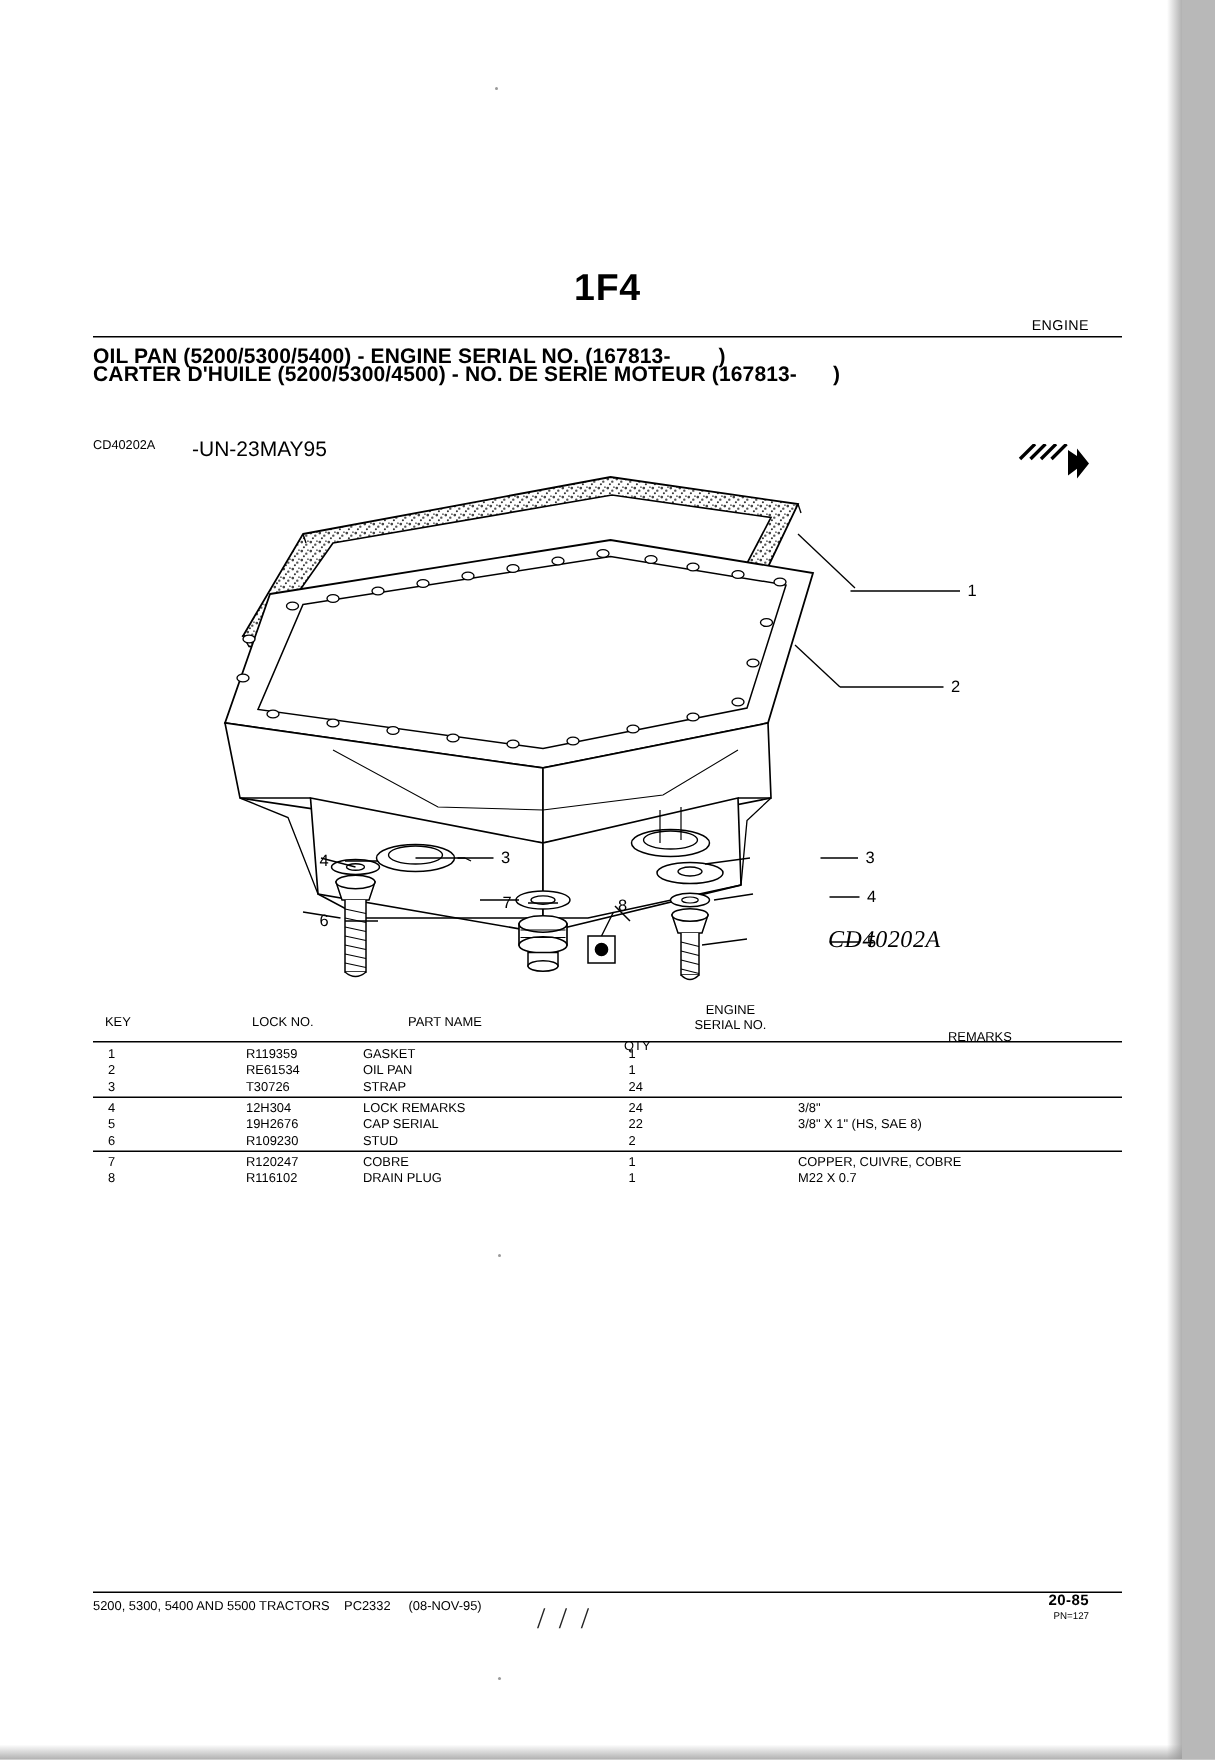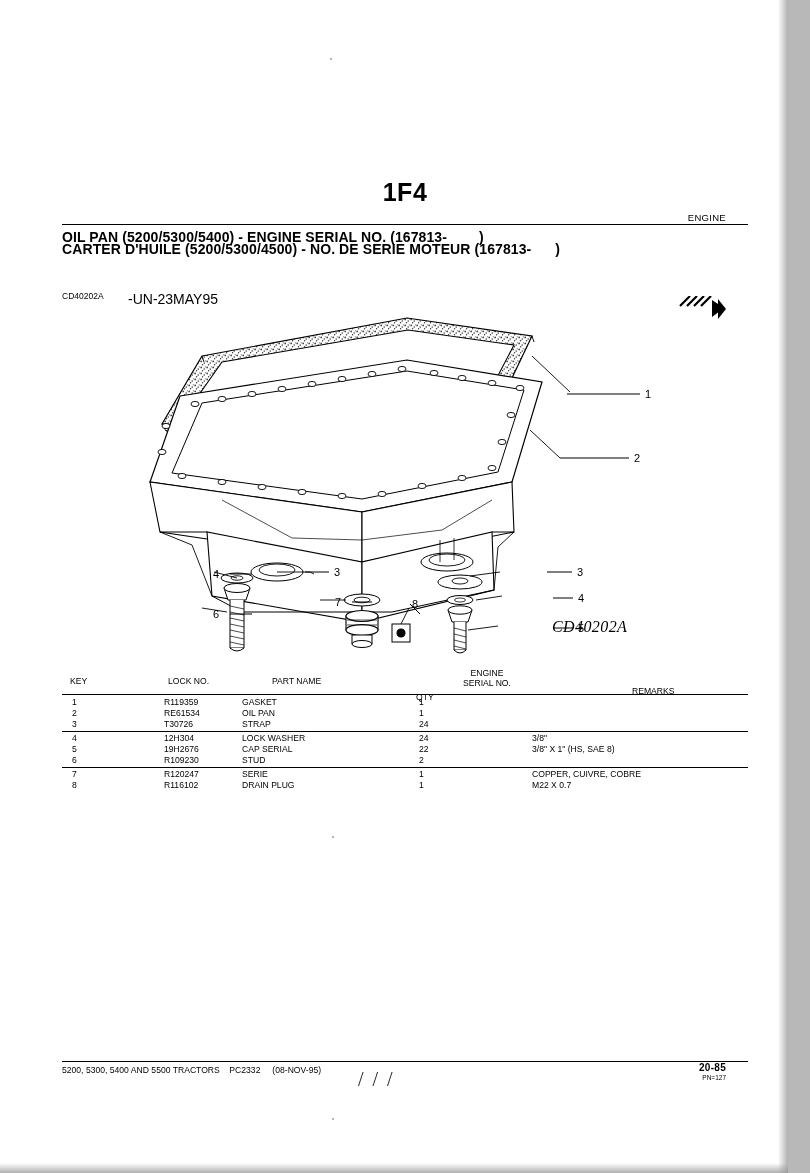--- a/index.html
+++ b/index.html
@@ -434,21 +434,21 @@
         <span class="c-key">3</span>
         <span class="c-partno">T30726</span>
         <span class="c-partname">STRAP</span>
         <span class="c-qty">24</span>
         <span class="c-remarks"></span>
       </div>
       <div class="tbl-rule" style="margin:1px 0;"></div>
       <div class="row">
         <span class="c-key">4</span>
         <span class="c-partno">12H304</span>
-        <span class="c-partname">LOCK WASHER</span>
+        <span class="c-partname">LOCK REMARKS</span>
         <span class="c-qty">24</span>
         <span class="c-remarks">3/8"</span>
       </div>
       <div class="row">
         <span class="c-key">5</span>
         <span class="c-partno">19H2676</span>
         <span class="c-partname">CAP SERIAL</span>
         <span class="c-qty">22</span>
         <span class="c-remarks">3/8" X 1" (HS, SAE 8)</span>
       </div>
@@ -456,21 +456,21 @@
         <span class="c-key">6</span>
         <span class="c-partno">R109230</span>
         <span class="c-partname">STUD</span>
         <span class="c-qty">2</span>
         <span class="c-remarks"></span>
       </div>
       <div class="tbl-rule" style="margin:1px 0;"></div>
       <div class="row">
         <span class="c-key">7</span>
         <span class="c-partno">R120247</span>
-        <span class="c-partname">SERIE</span>
+        <span class="c-partname">COBRE</span>
         <span class="c-qty">1</span>
         <span class="c-remarks">COPPER, CUIVRE, COBRE</span>
       </div>
       <div class="row">
         <span class="c-key">8</span>
         <span class="c-partno">R116102</span>
         <span class="c-partname">DRAIN PLUG</span>
         <span class="c-qty">1</span>
         <span class="c-remarks">M22 X 0.7</span>
       </div>

